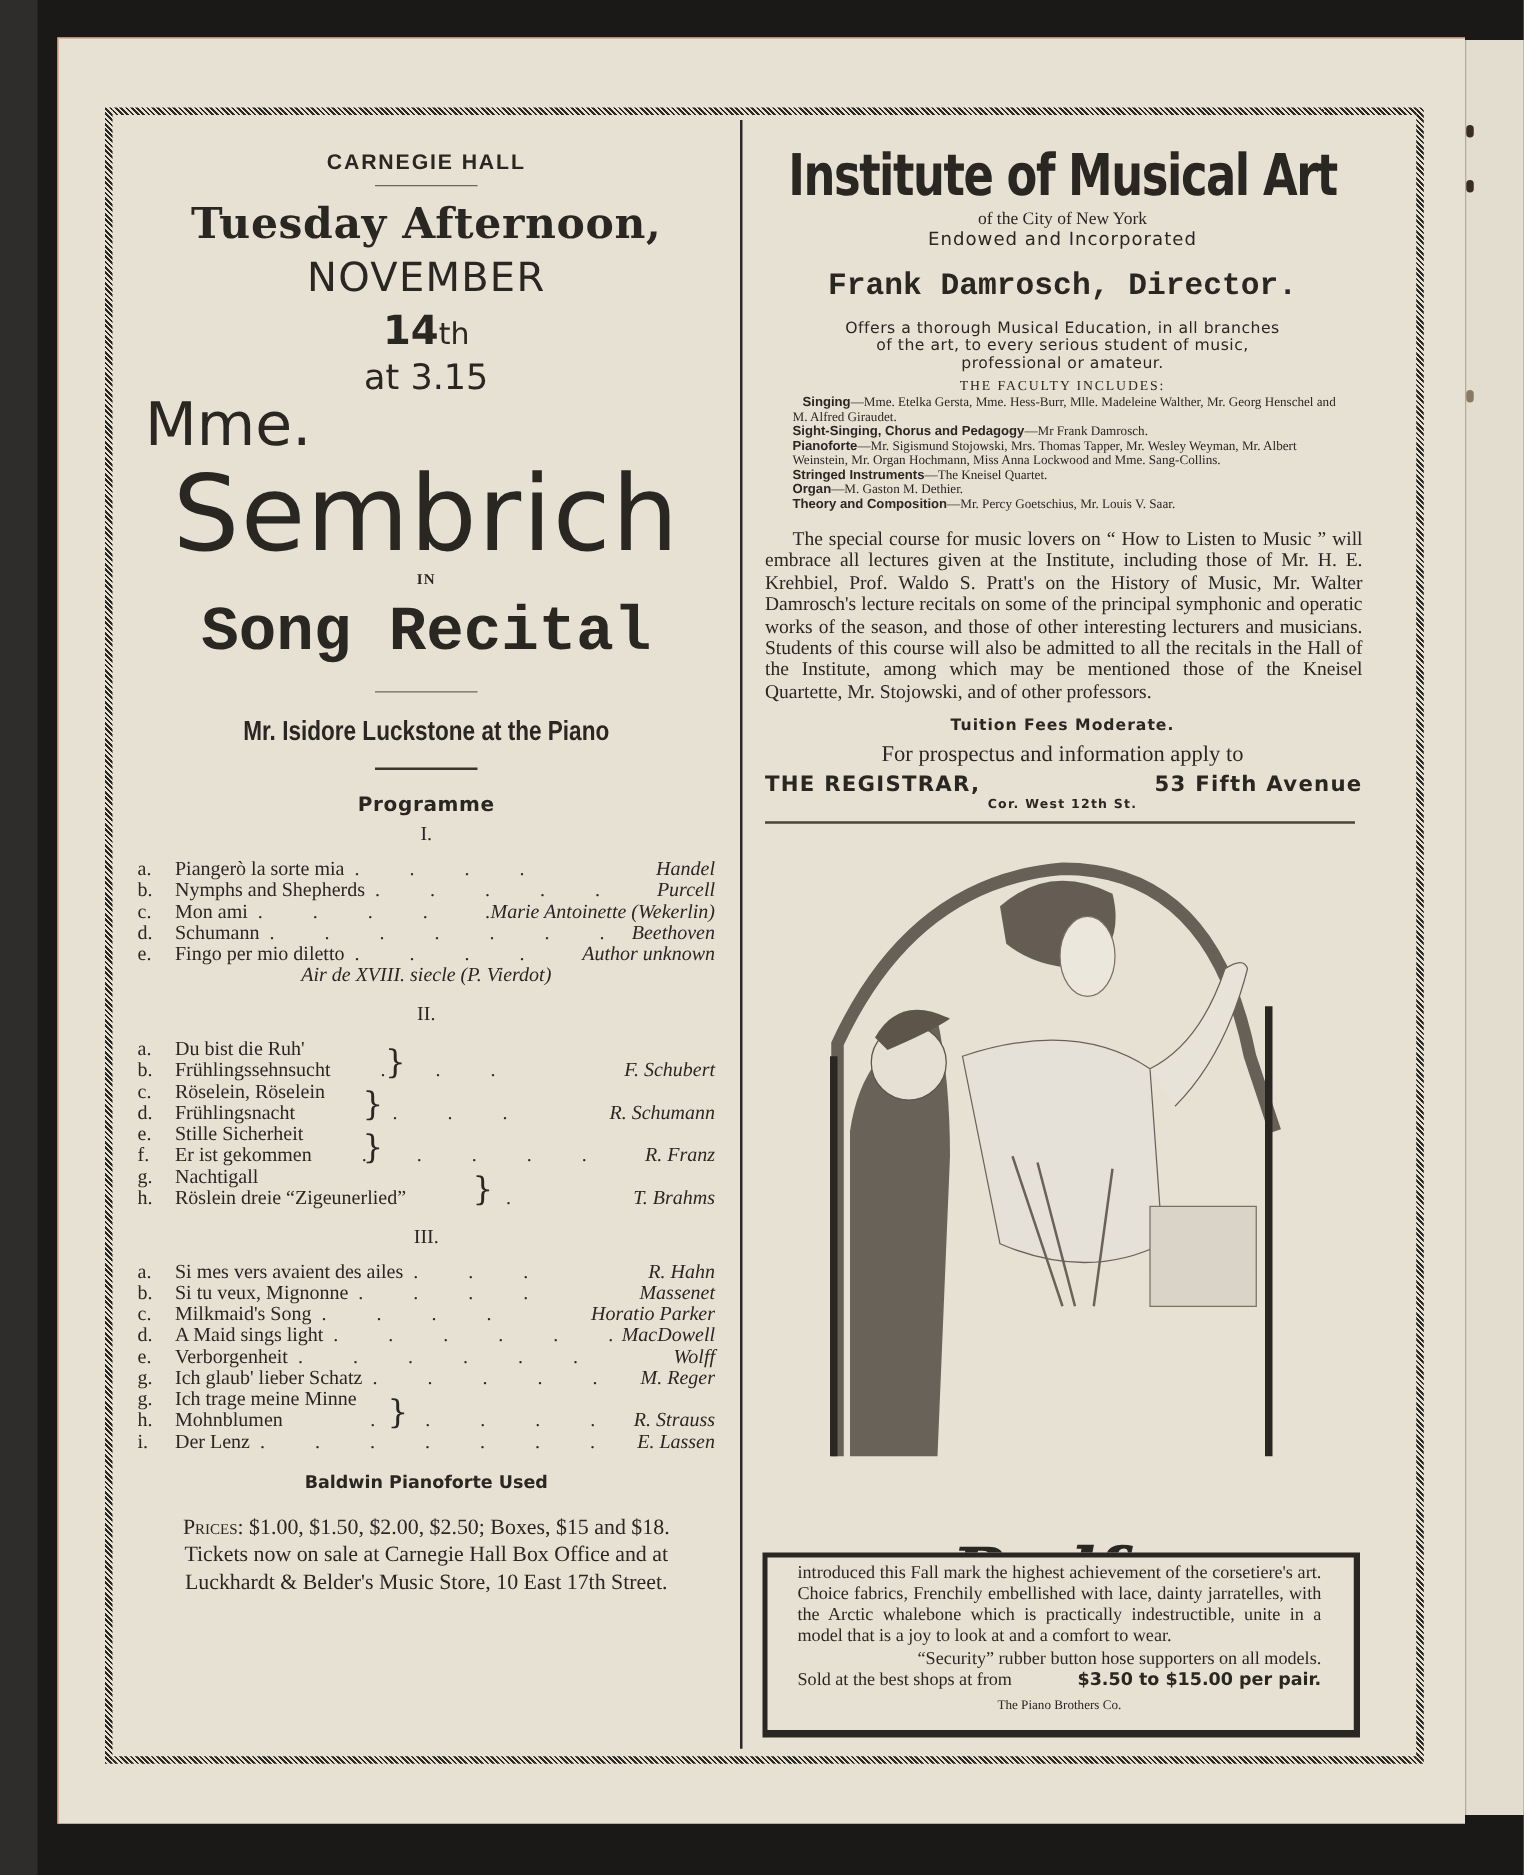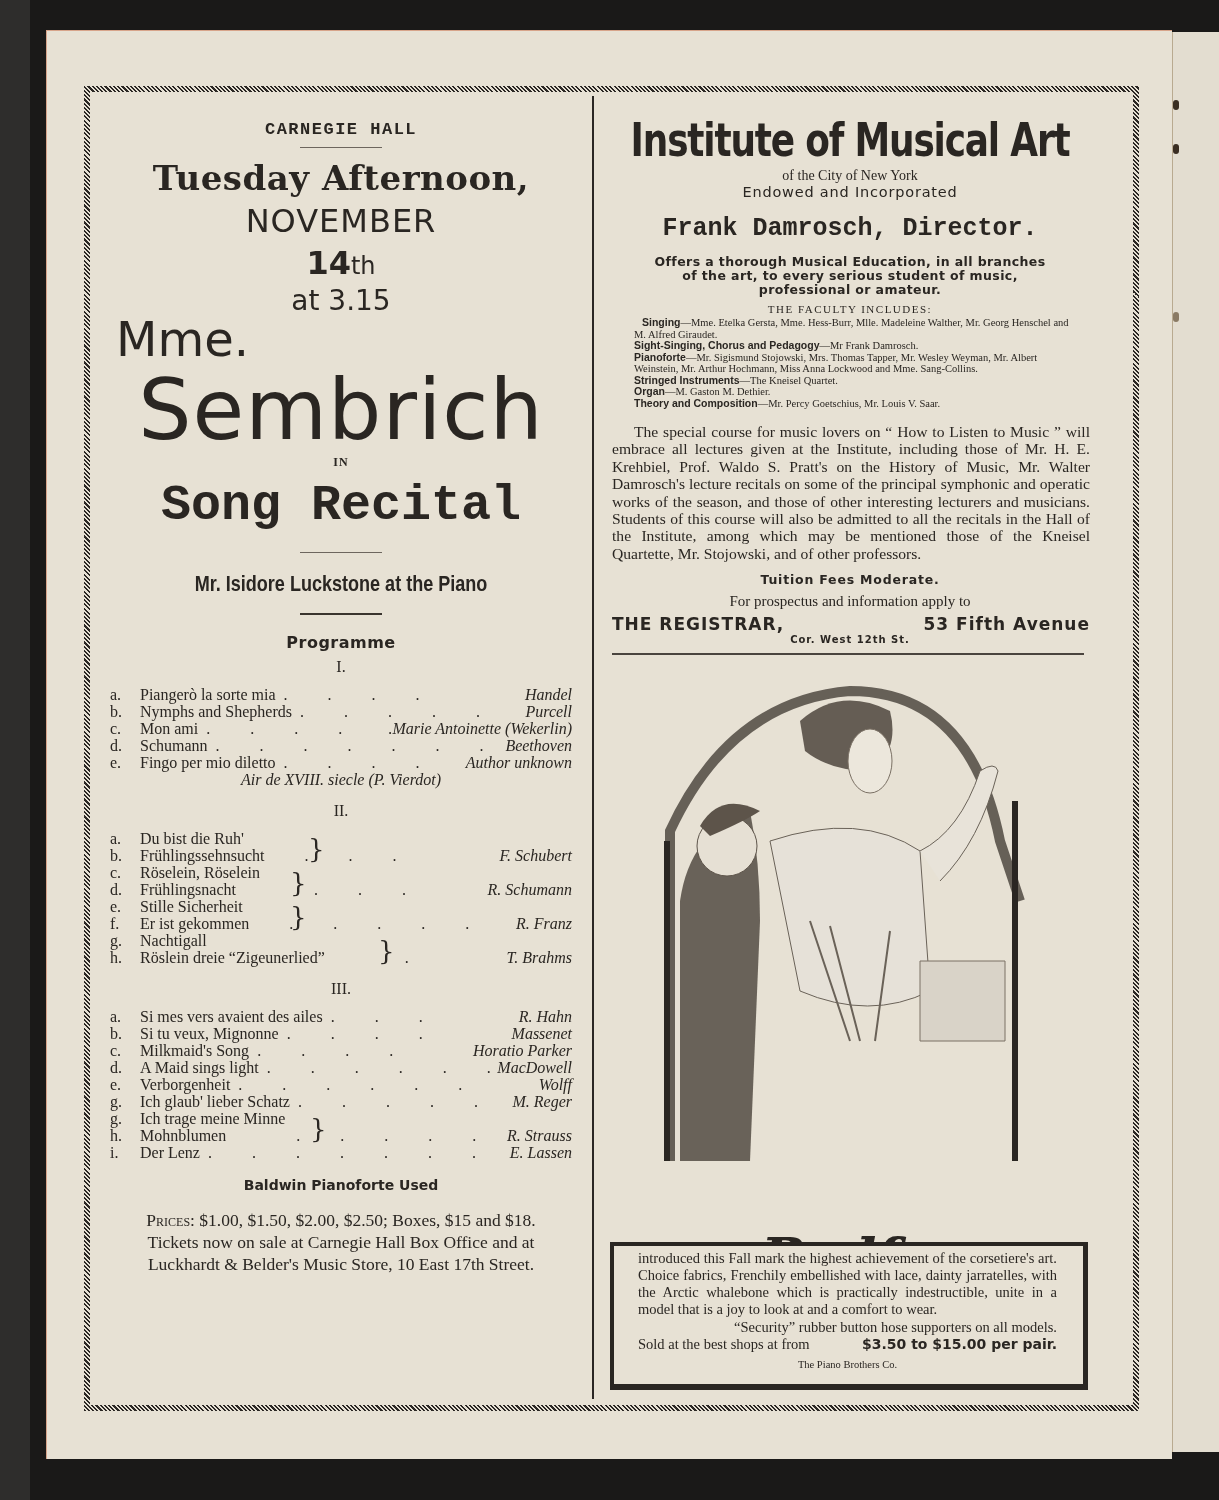--- a/index.html
+++ b/index.html
@@ -8,21 +8,21 @@
   .page { position:absolute; left:46px; top:30px; width:1125px; height:1428px; background:#e7e1d4; border-top:1px solid #d7a48a; border-left:1px solid #d7a48a; }
   .nextpage { position:absolute; left:1171px; top:32px; width:48px; height:1420px; background:#e3ddd0; border-left:2px solid #b9aa90; }
   .nextpage .stitch { position:absolute; left:0; width:6px; height:10px; background:#3a2e22; border-radius:3px; }
   .frame { position:absolute; left:84px; top:86px; width:1055px; height:1325px; box-sizing:border-box;
     border:6px solid transparent;
     border-image: repeating-linear-gradient(45deg,#2b2724 0 1.5px,#e7e1d4 1.5px 3px) 6; }
   .divider { position:absolute; left:592px; top:96px; width:2px; height:1303px; background:#2b2724; }
   .col { position:absolute; top:96px; box-sizing:border-box; }
   .left { left:96px; width:490px; text-align:center; }
   .right { left:600px; width:500px; text-align:center; }
-  .hall { margin-top:24px; font-size:17px; letter-spacing:1.5px; font-weight:bold; font-family:Liberation Mono, monospace; }
+  .hall { margin-top:24px; font-size:17px; letter-spacing:1.5px; font-weight:bold; font-family:Liberation Sans, sans-serif; }
   .hr { margin:8px auto 0; width:82px; height:1px; background:#6d665e; }
   .hr2 { margin:10px auto; width:82px; height:1.5px; background:#3a342e; }
   .tuesday { font-size:34px; font-weight:bold; margin-top:10px; font-family:"DejaVu Serif", serif; letter-spacing:.5px; }
   .month { font-size:32px; letter-spacing:1px; margin-top:4px; font-family:"DejaVu Sans", sans-serif; }
   .day { font-size:32px; font-weight:bold; margin-top:4px; font-family:"DejaVu Sans", sans-serif; }
   .day span { font-weight:normal; font-size:24px; }
   .time { font-size:28px; font-family:"DejaVu Sans", sans-serif; margin-top:2px; }
   .mme { font-size:48px; font-family:"DejaVu Sans", sans-serif; text-align:left; margin-top:-4px; padding-left:20px; line-height:52px; }
   .name { font-size:84px; font-family:"DejaVu Sans", sans-serif; line-height:90px; letter-spacing:1px; }
   .in { font-size:12px; font-weight:bold; letter-spacing:1px; }
@@ -38,29 +38,29 @@
   .item .composer { font-style:italic; text-align:right; white-space:nowrap; }
   .subline { text-align:center; font-style:italic; font-size:16px; }
   .brace { position:absolute; font-size:26px; line-height:30px; font-family:"DejaVu Serif", serif; font-weight:lighter; }
   .baldwin { font-family:"DejaVu Sans", sans-serif; font-size:14px; font-weight:bold; margin-top:16px; }
   .prices { font-size:17.5px; margin-top:16px; text-align:center; line-height:22px; }
   .prices .cap { font-variant:small-caps; }
   .inst { font-family:"DejaVu Sans", sans-serif; font-size:46px; font-weight:bold; letter-spacing:-1.5px; transform:scaleX(.78); margin-top:16px; line-height:56px; white-space:nowrap; margin-left:-80px; margin-right:-80px; }
   .city { font-size:14px; margin-top:0; }
   .endowed { font-size:14.5px; letter-spacing:.8px; font-family:"DejaVu Sans", sans-serif; }
   .director { font-family:Liberation Mono, monospace; font-size:25px; font-weight:bold; margin-top:14px; }
-  .offers { font-family:"DejaVu Sans", sans-serif; font-size:12.5px; font-weight:bold; line-height:14px; margin-top:12px; letter-spacing:.4px; }
+  .offers { font-family:"DejaVu Sans", sans-serif; font-size:12.5px; font-weight:normal; line-height:14px; margin-top:12px; letter-spacing:.4px; }
   .fac-title { font-size:11px; letter-spacing:1.5px; margin-top:6px; }
   .faculty { text-align:left; font-size:10.5px; line-height:11.5px; margin:2px 30px 0 34px; }
   .faculty b { font-family:"Liberation Sans", sans-serif; font-weight:bold; }
   .special { text-align:justify; font-size:15.6px; line-height:17.4px; margin:14px 10px 0 12px; text-indent:22px; }
   .school { font-size:15.5px; margin-top:14px; text-align:left; padding-left:12px; letter-spacing:.8px; }
   .school b { font-family:"DejaVu Sans", sans-serif; font-size:13px; letter-spacing:.5px; border-bottom:3px solid #2a2622; padding-bottom:1px; margin-left:4px; }
   .tuition { font-family:"DejaVu Sans", sans-serif; font-weight:bold; font-size:12.5px; letter-spacing:.8px; margin-top:10px; }
-  .prospectus { font-size:15px; margin-top:6px; }
+  .prospectus { font-size:18px; margin-top:6px; }
   .registrar { display:flex; justify-content:space-between; padding:0 10px 0 12px; font-family:"DejaVu Sans", sans-serif; font-weight:bold; font-size:17px; letter-spacing:1px; margin-top:4px;gap:20px; }
   .cor { font-family:"DejaVu Sans", sans-serif; font-weight:bold; font-size:10px; letter-spacing:1px; }
   .rule { height:1.5px; background:#4a443e; margin:8px 16px 0 12px; }
   .illustration { position:relative; height:520px; margin-top:6px; }
   .ad-box { position:absolute; left:10px; top:1242px; width:478px; height:148px; border:4px solid #2a2622; border-bottom-width:6px; border-right-width:5px; box-sizing:border-box; background:#e7e1d4; }
   .ad-text { font-size:14.5px; line-height:17px; text-align:justify; padding:4px 26px 0 24px; }
   .ad-text .p2 { text-indent:30px; margin-top:1px; text-align:right; }
   .ad-text .price { font-family:"DejaVu Sans", sans-serif; font-weight:bold; font-size:14px; }
   .warner { text-align:center; font-size:10.5px; margin-top:3px; }
   .redfern { position:absolute; left:58px; top:1130px; font-family:"DejaVu Serif", serif; font-style:italic; font-weight:bold; font-size:54px; letter-spacing:-1px; }
@@ -250,21 +250,21 @@
   <div class="director">Frank Damrosch, Director.</div>
   <div class="offers">
     <div>Offers a thorough Musical Education, in all branches</div>
     <div>of the art, to every serious student of music,</div>
     <div>professional  or  amateur.</div>
   </div>
   <div class="fac-title">THE FACULTY INCLUDES:</div>
   <div class="faculty">
     <div style="text-indent:8px"><b>Singing</b><span>—Mme. Etelka Gersta, Mme. Hess-Burr, Mlle. Madeleine Walther, Mr. Georg Henschel and M. Alfred Giraudet.</span></div>
     <div><b>Sight-Singing, Chorus and Pedagogy</b><span>—Mr Frank Damrosch.</span></div>
-    <div><b>Pianoforte</b><span>—Mr. Sigismund Stojowski, Mrs. Thomas Tapper, Mr. Wesley Weyman, Mr. Albert Weinstein, Mr. Arthur Hochmann, Miss Anna Lockwood and Mme. Sang-Collins.</span></div>
+    <div><b>Pianoforte</b><span>—Mr. Sigismund Stojowski, Mrs. Thomas Tapper, Mr. Wesley Weyman, Mr. Albert Weinstein, Mr. Organ Hochmann, Miss Anna Lockwood and Mme. Sang-Collins.</span></div>
     <div><b>Stringed Instruments</b><span>—The Kneisel Quartet.</span></div>
     <div><b>Organ</b><span>—M. Gaston M. Dethier.</span></div>
     <div><b>Theory and Composition</b><span>—Mr. Percy Goetschius, Mr. Louis V. Saar.</span></div>
   </div>
   <div class="special">The special course for music lovers on “ How to Listen to Music ” will embrace all lectures given at the Institute, including those of Mr. H. E. Krehbiel, Prof. Waldo S. Pratt's on the History of Music, Mr. Walter Damrosch's lecture recitals on some of the principal symphonic and operatic works of the season, and those of other interesting lecturers and musicians.  Students of this course will also be admitted to all the recitals in the Hall of the Institute, among which may be mentioned those of the Kneisel Quartette, Mr. Stojowski, and of other professors.</div>
   <div class="tuition">Tuition Fees Moderate.</div>
   <div class="prospectus">For prospectus and information apply to</div>
   <div class="registrar">
       <span>THE REGISTRAR,</span>
       <span>53 Fifth Avenue</span>

